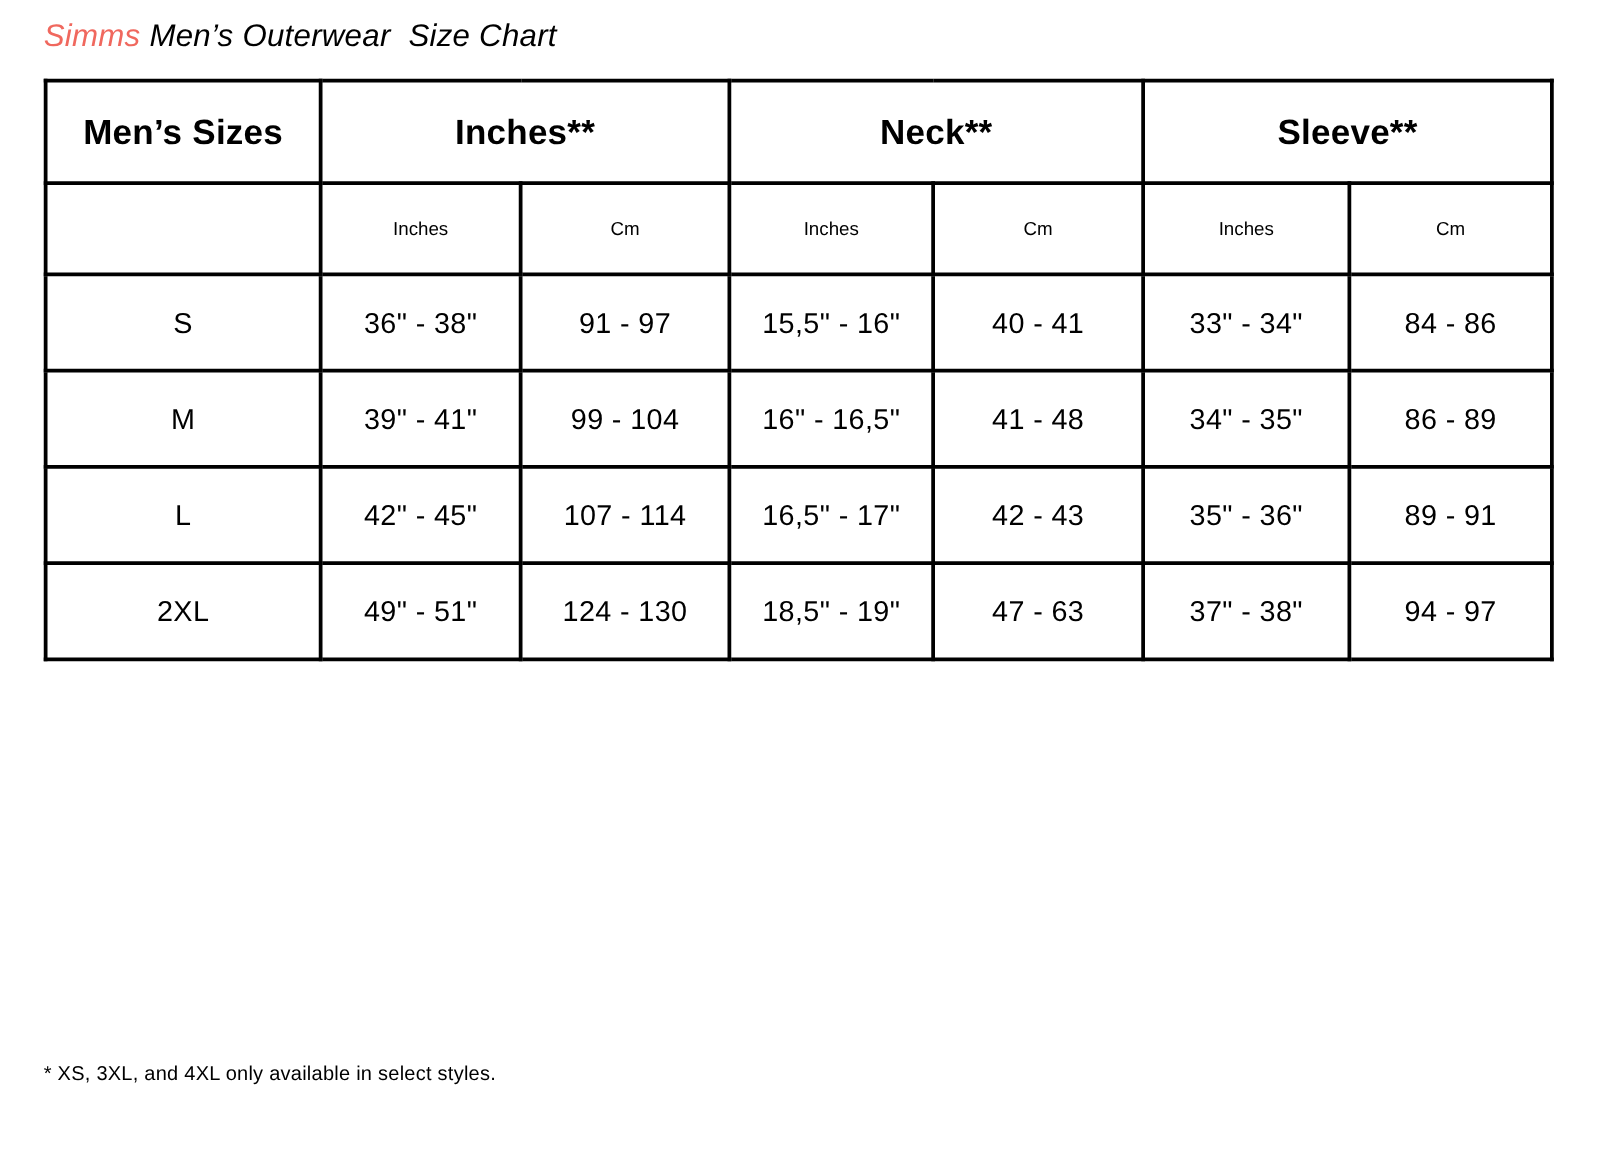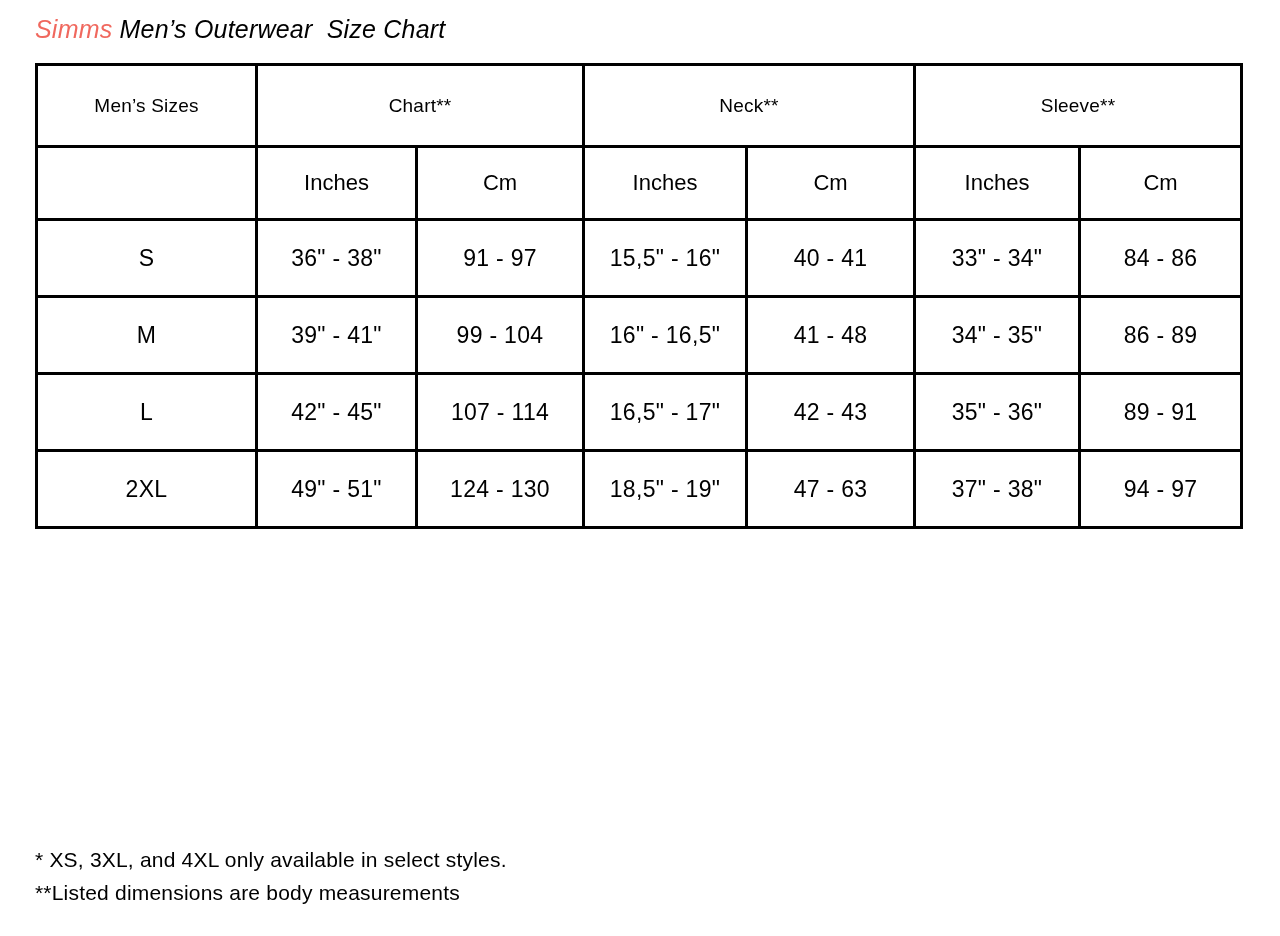--- a/index.html
+++ b/index.html
@@ -33,42 +33,42 @@
     table-layout: fixed;
   }
   .size-table th, .size-table td {
     border: 3px solid #000000;
     text-align: center;
     vertical-align: middle;
     padding: 0;
     background: #ffffff;
   }
   .group-header th {
-    font-size: 19px;
-    font-weight: normal;
+    font-size: 28px;
+    font-weight: bold;
     height: 82px;
     letter-spacing: 0.2px;
     margin-left: 32px;
   }
   .unit-header td {
-    font-size: 22px;
+    font-size: 15px;
     font-weight: normal;
     height: 73px;
   }
   .size-table tbody td {
     font-size: 23px;
     font-weight: normal;
     height: 77px;
     letter-spacing: 0.3px;
   }
   .footnotes {
     position: absolute;
     left: 35px;
     top: 843px;
-    font-size: 21px;
+    font-size: 16px;
     line-height: 33px;
     letter-spacing: 0.2px;
   }
 </style>
 </head>
 <body>
 
 <div class="title"><span class="brand" style="color: rgb(240, 104, 94);">Simms</span><span> Men’s Outerwear  Size Chart</span></div>
 
 <table class="size-table">
@@ -77,21 +77,21 @@
     <col style="width:160px">
     <col style="width:167px">
     <col style="width:163px">
     <col style="width:168px">
     <col style="width:165px">
     <col style="width:162px">
   </colgroup>
   <thead>
     <tr class="group-header">
       <th>Men’s Sizes</th>
-      <th colspan="2">Chart**</th>
+      <th colspan="2">Inches**</th>
       <th colspan="2">Neck**</th>
       <th colspan="2">Sleeve**</th>
     </tr>
     <tr class="unit-header">
       <td></td>
       <td>Inches</td>
       <td>Cm</td>
       <td>Inches</td>
       <td>Cm</td>
       <td>Inches</td>
@@ -133,14 +133,13 @@
         <td>18,5" - 19"</td>
         <td>47 - 63</td>
         <td>37" - 38"</td>
         <td>94 - 97</td>
       </tr>
     </tbody>
 </table>
 
 <div class="footnotes">
   <div>* XS, 3XL, and 4XL only available in select styles.</div>
-  <div>**Listed dimensions are body measurements</div>
 </div>
 
 </body></html>

